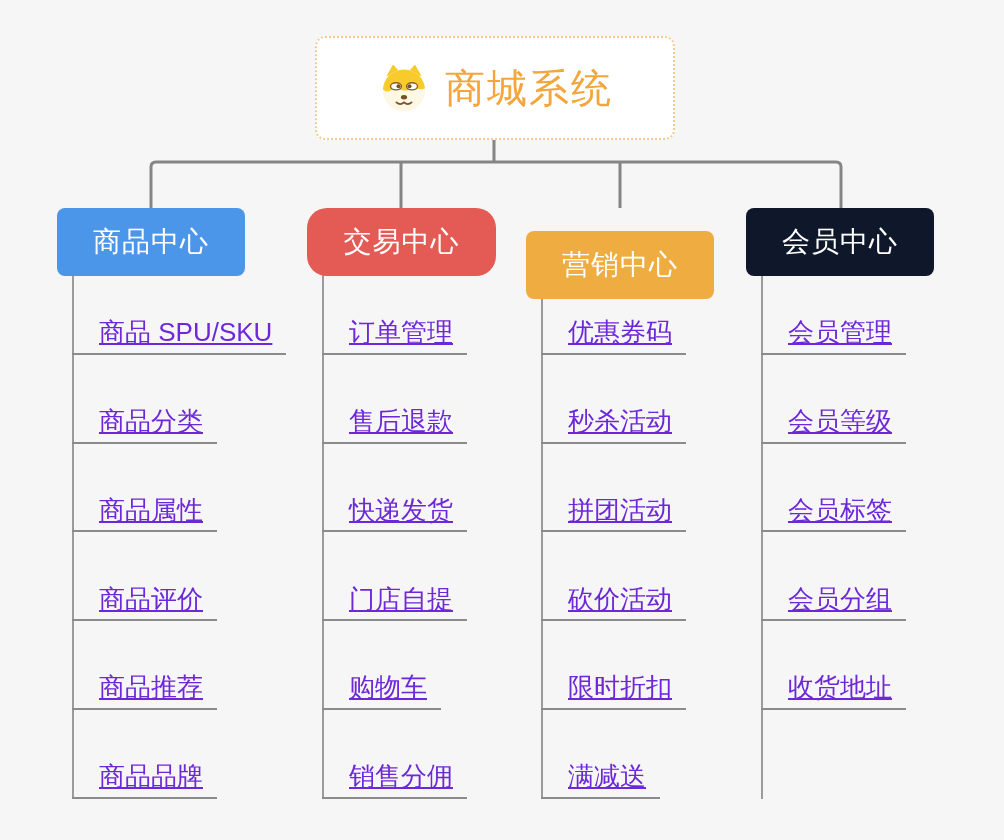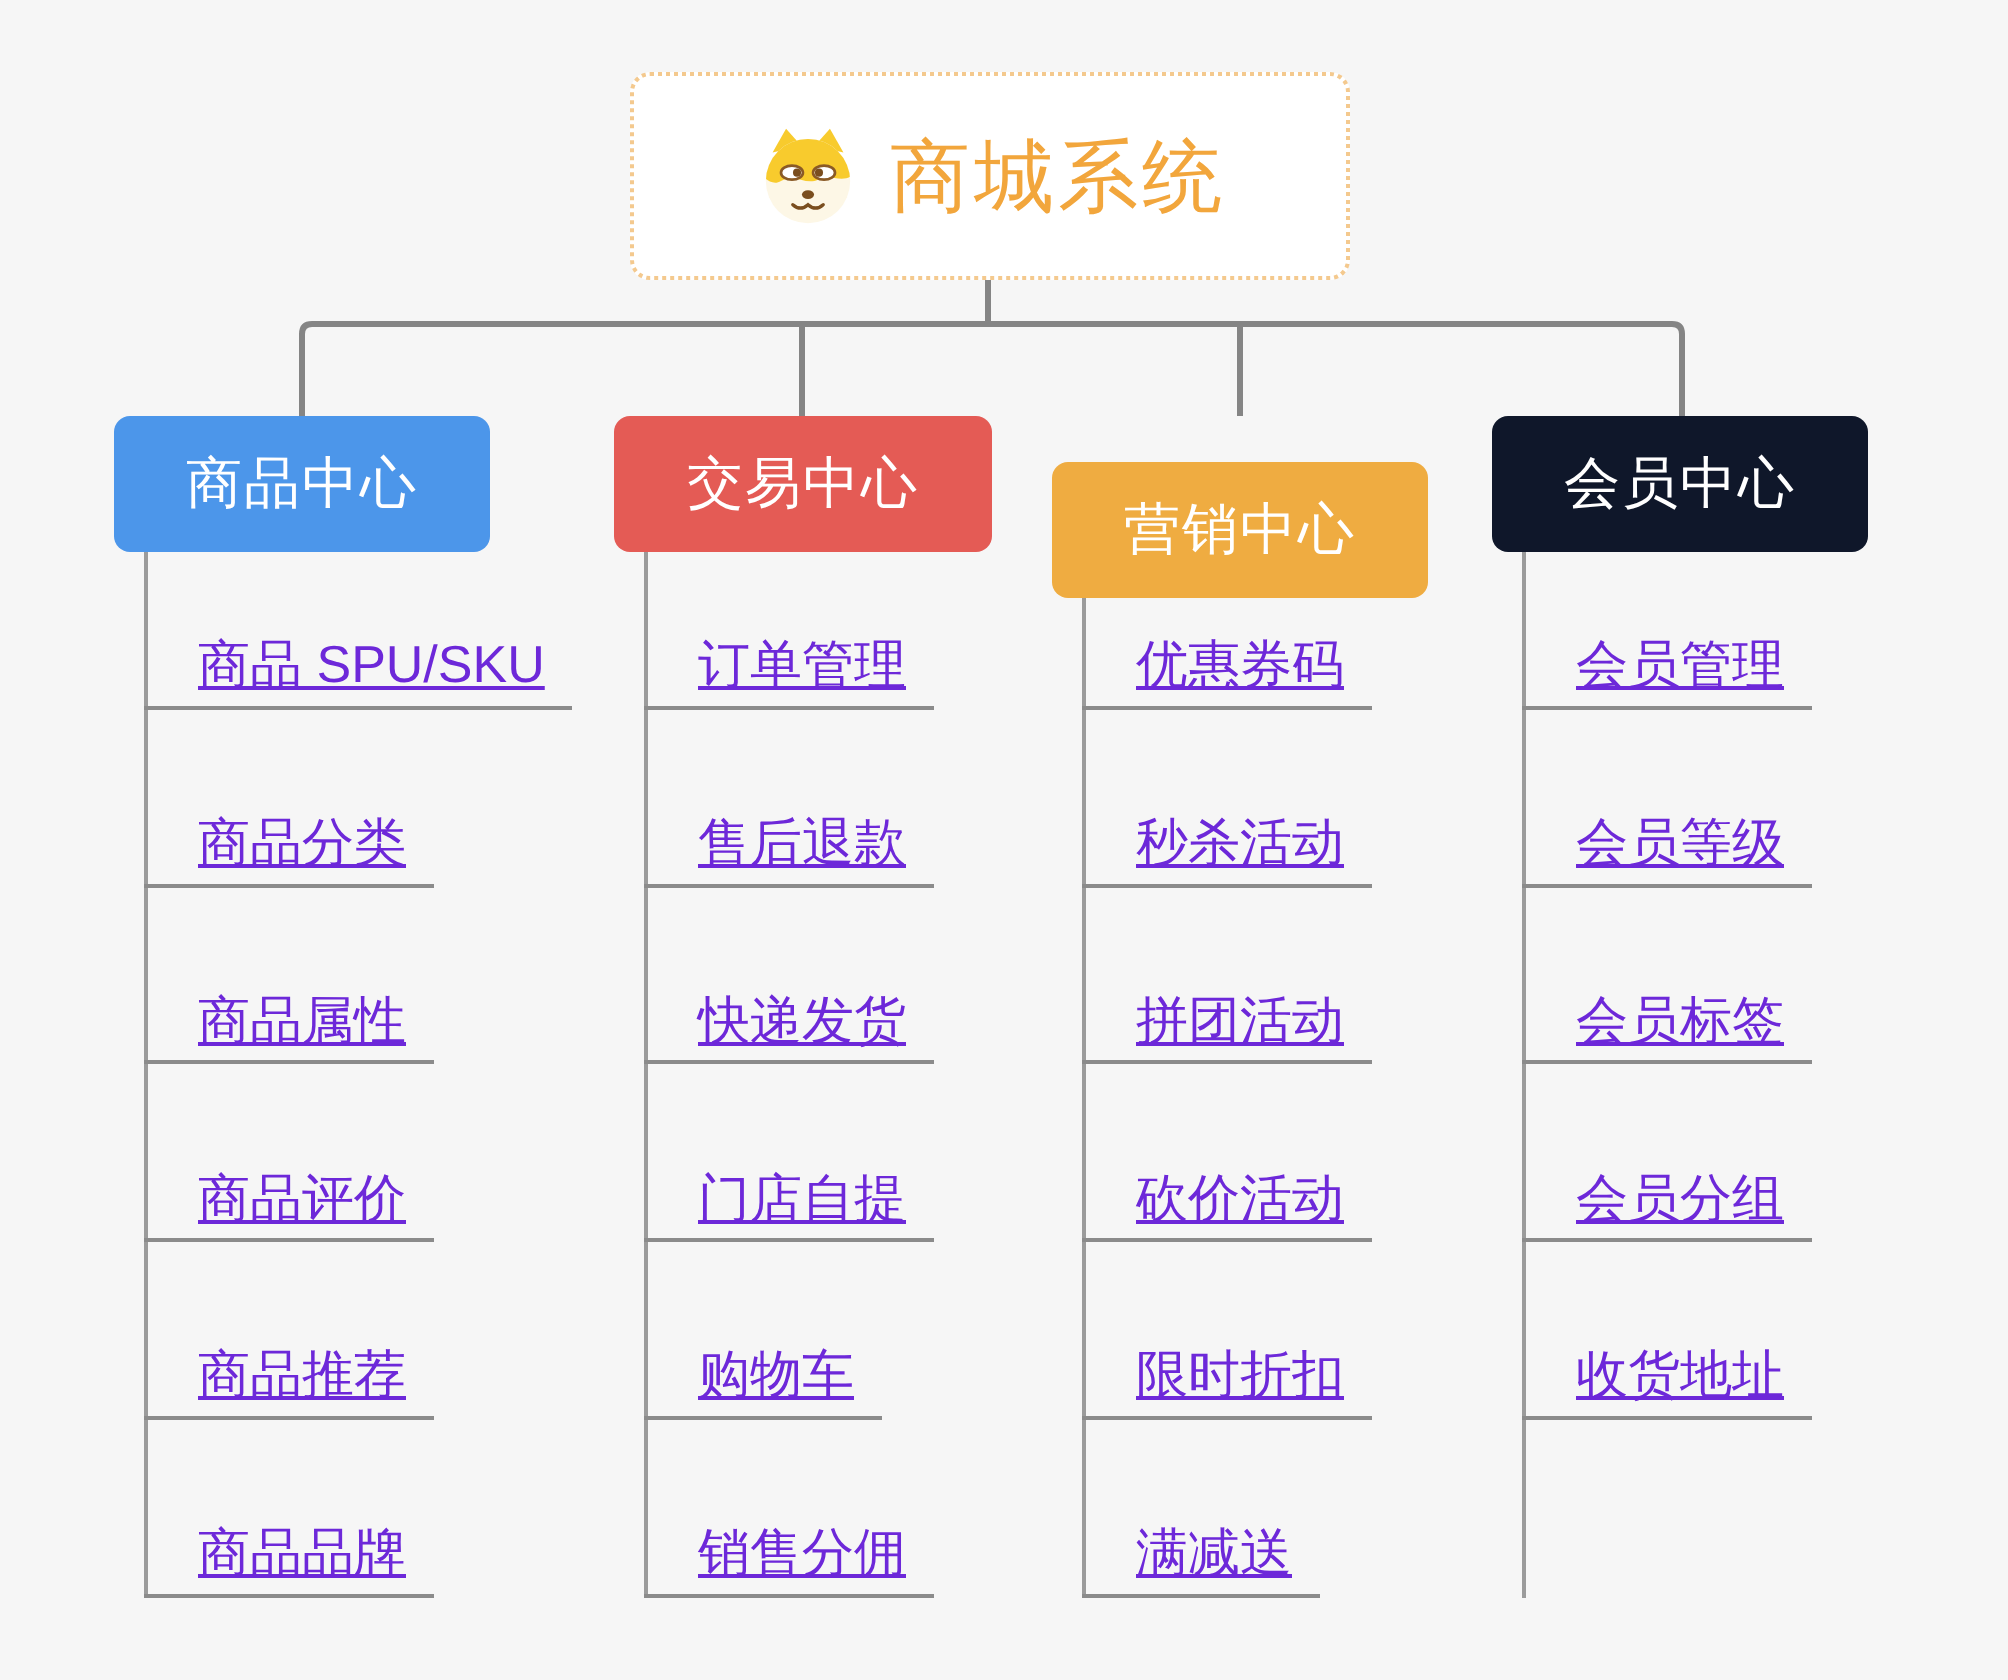--- a/index.html
+++ b/index.html
@@ -32,21 +32,21 @@
 
   
   .branch{
     position:absolute;top:208px;height:68px;width:188px;
     border-radius:8px;
     display:flex;align-items:center;justify-content:center;
     color:#ffffff;font-size:28px;letter-spacing:1px;
     white-space:nowrap;
   }
   .b0{left:57px;}
-  .b1{left:307px;width:189px;}
+  .b1{left:307px;width:189px;border-radius:20px;}
   .b2{left:526px;}
   .b3{left:746px;}
 
   
   .col{position:absolute;top:266px;}
   .c0{left:72px;}
   .c1{left:322px;}
   .c2{left:541px;}
   .c3{left:761px;}
   .leaf{

